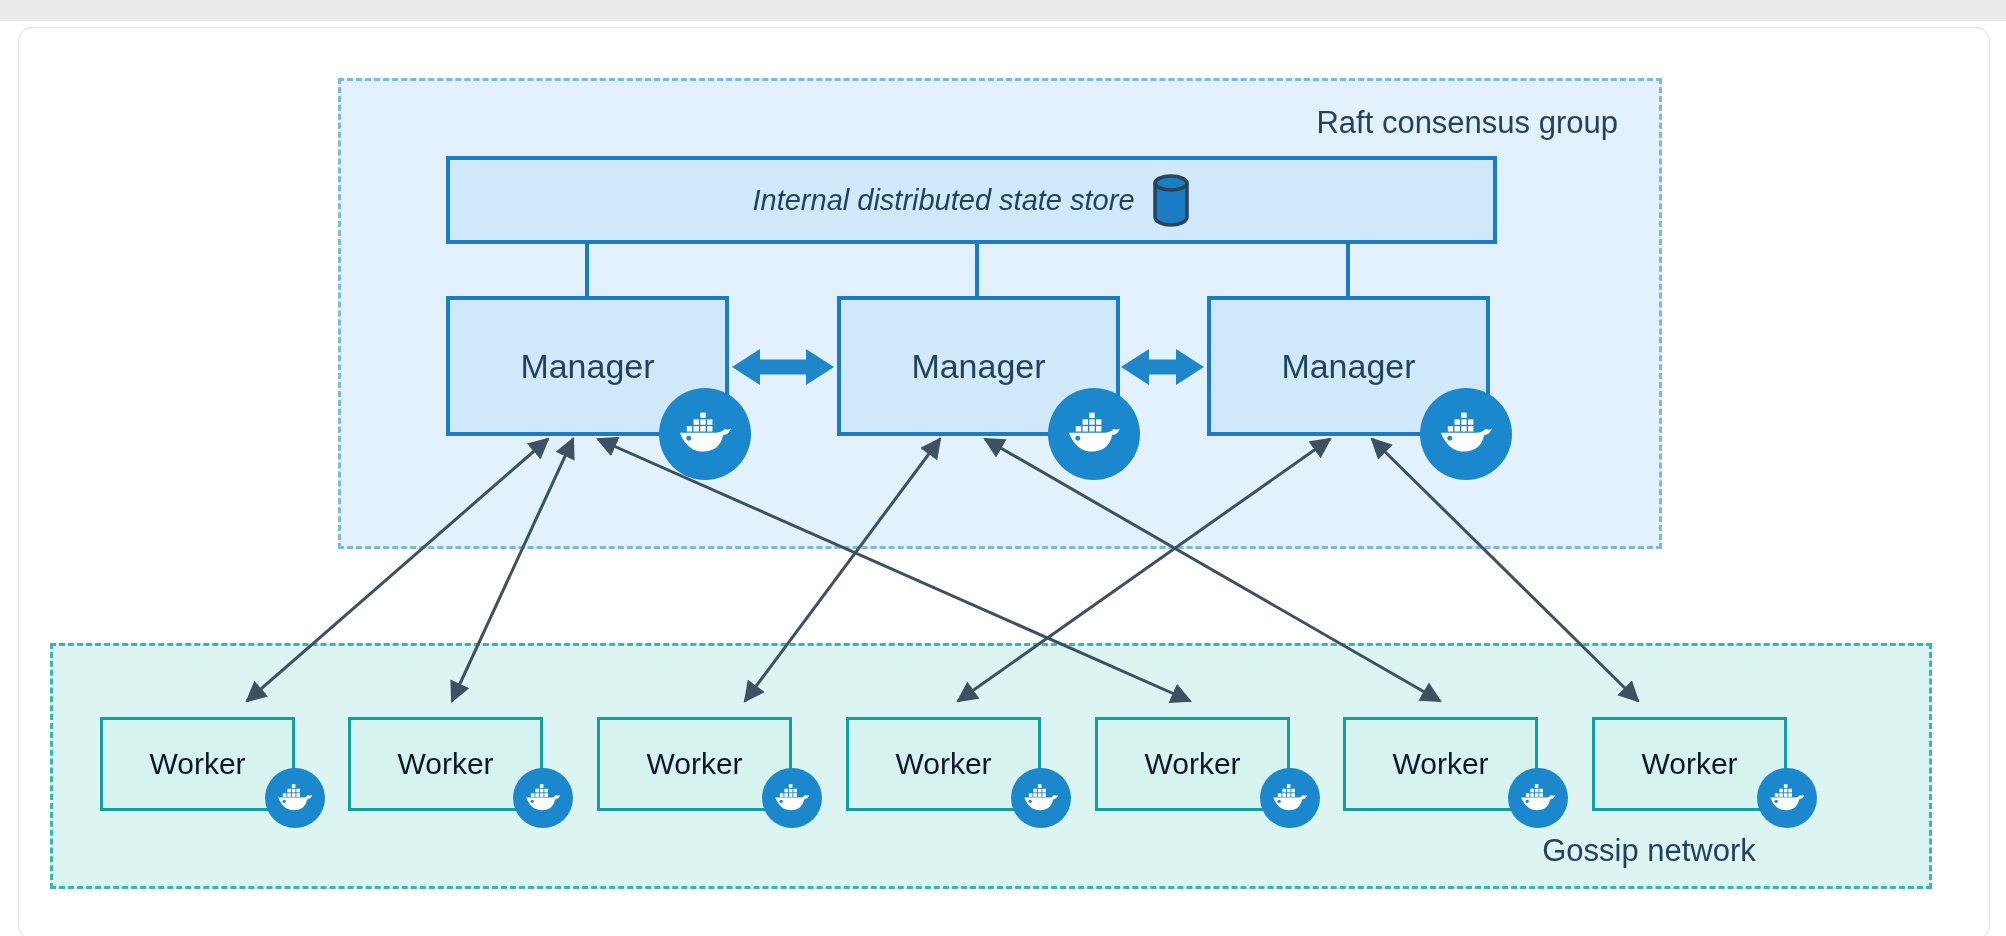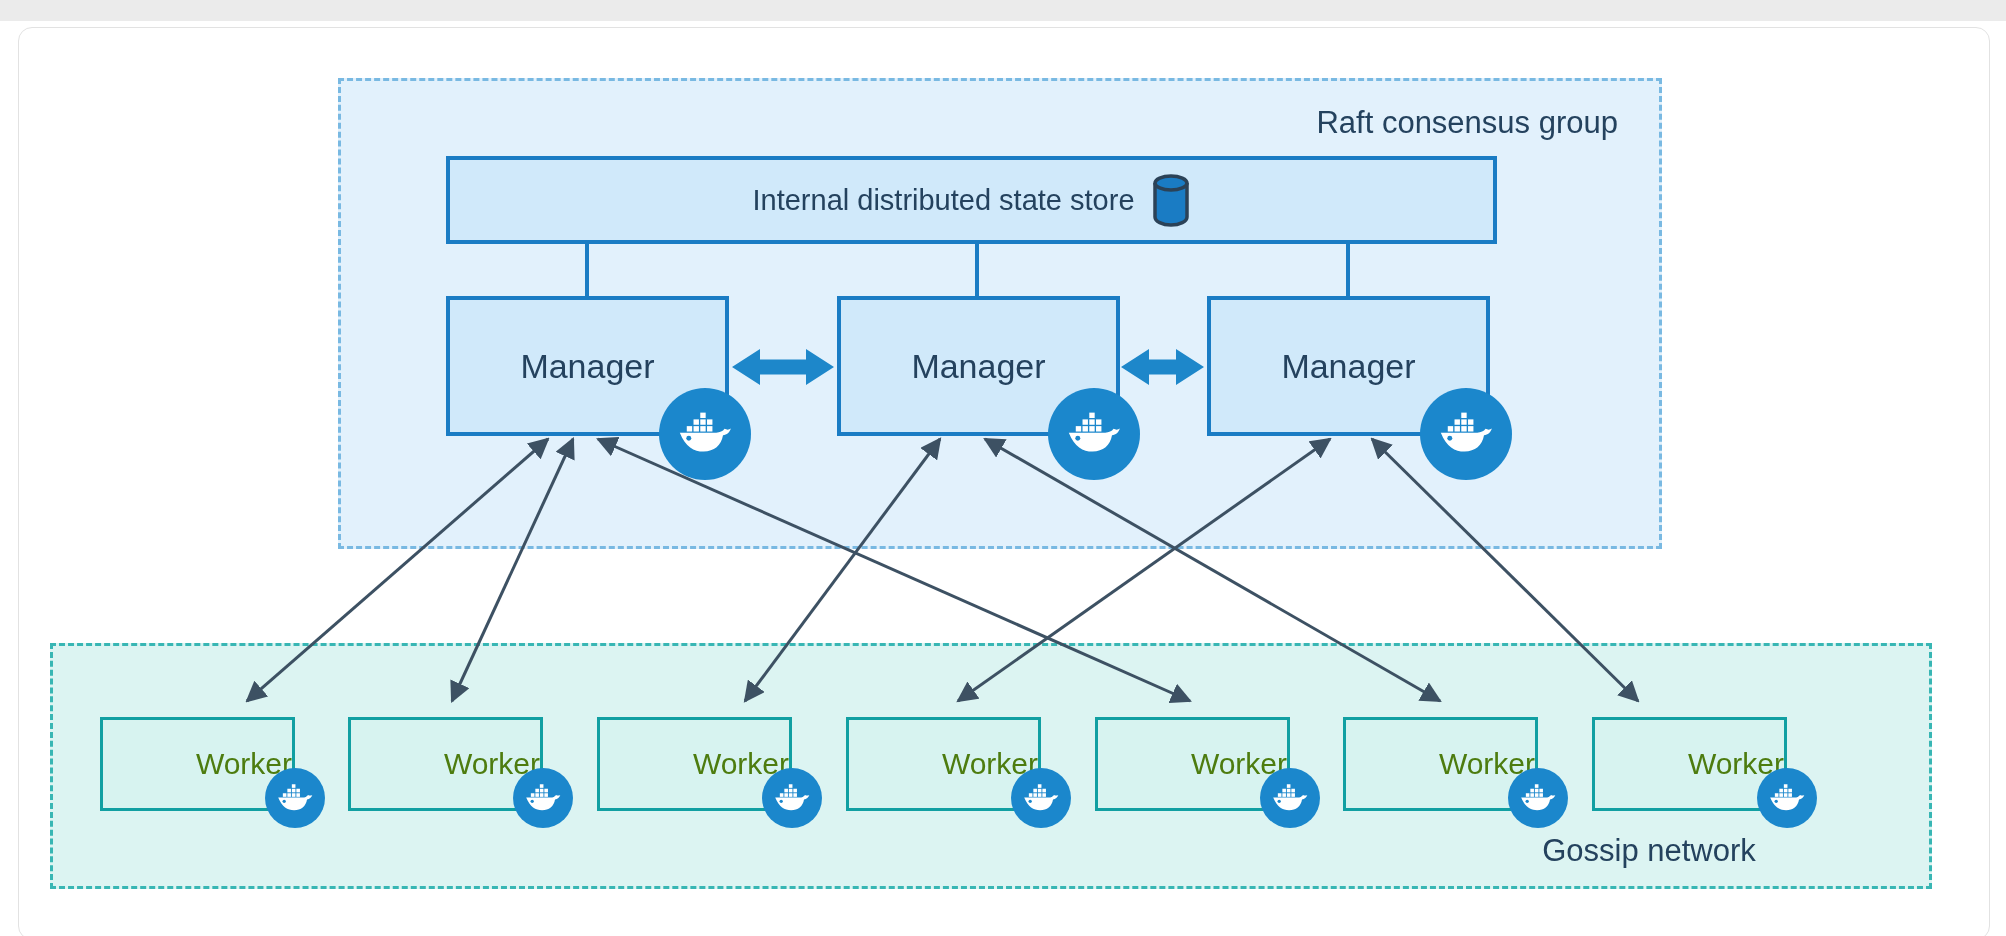--- a/index.html
+++ b/index.html
@@ -14,28 +14,28 @@
                border:3px dashed #79b9e2;}
   .gossip-region{left:50px;top:622px;width:1882px;height:246px;background:#dcf4f2;
                  border:3px dashed #38b6b4;}
   .region-label{position:absolute;color:#24425e;font-size:31px;white-space:nowrap;}
   .raft-label{left:1100px;top:84px;width:518px;text-align:right;}
   .gossip-label{left:1390px;top:812px;width:518px;text-align:center;}
 
   
   .blue-box{position:absolute;box-sizing:border-box;background:#d0e9fa;border:4px solid #1a7cc4;
             display:flex;align-items:center;justify-content:center;color:#24425e;}
-  .store-box{left:446px;top:135px;width:1051px;height:88px;font-size:29px;gap:16px;}
+  .store-box{left:446px;top:135px;width:1051px;height:88px;font-size:29px;gap:16px;font-style:italic;}
   .manager-box{top:275px;width:283px;height:140px;font-size:34px;}
   .connector{position:absolute;width:4px;background:#1a7cc4;top:221px;height:56px;}
 
   
   .worker-box{position:absolute;box-sizing:border-box;top:696px;width:195px;height:94px;
               background:#d7f3f0;border:3px solid #119fa2;display:flex;align-items:center;
-              justify-content:flex-end;color:#4d7c0f;font-size:30px;}
+              justify-content:center;color:#0f172a;font-size:30px;}
 
   
   .docker-badge{position:absolute;border-radius:50%;background:#1b87cc;display:flex;
                 align-items:center;justify-content:center;z-index:6;}
   .badge-lg{width:92px;height:92px;}
   .badge-sm{width:60px;height:60px;}
   .badge-lg svg{width:54px;height:44px;}
   .badge-sm svg{width:36px;height:29px;}
 
   

